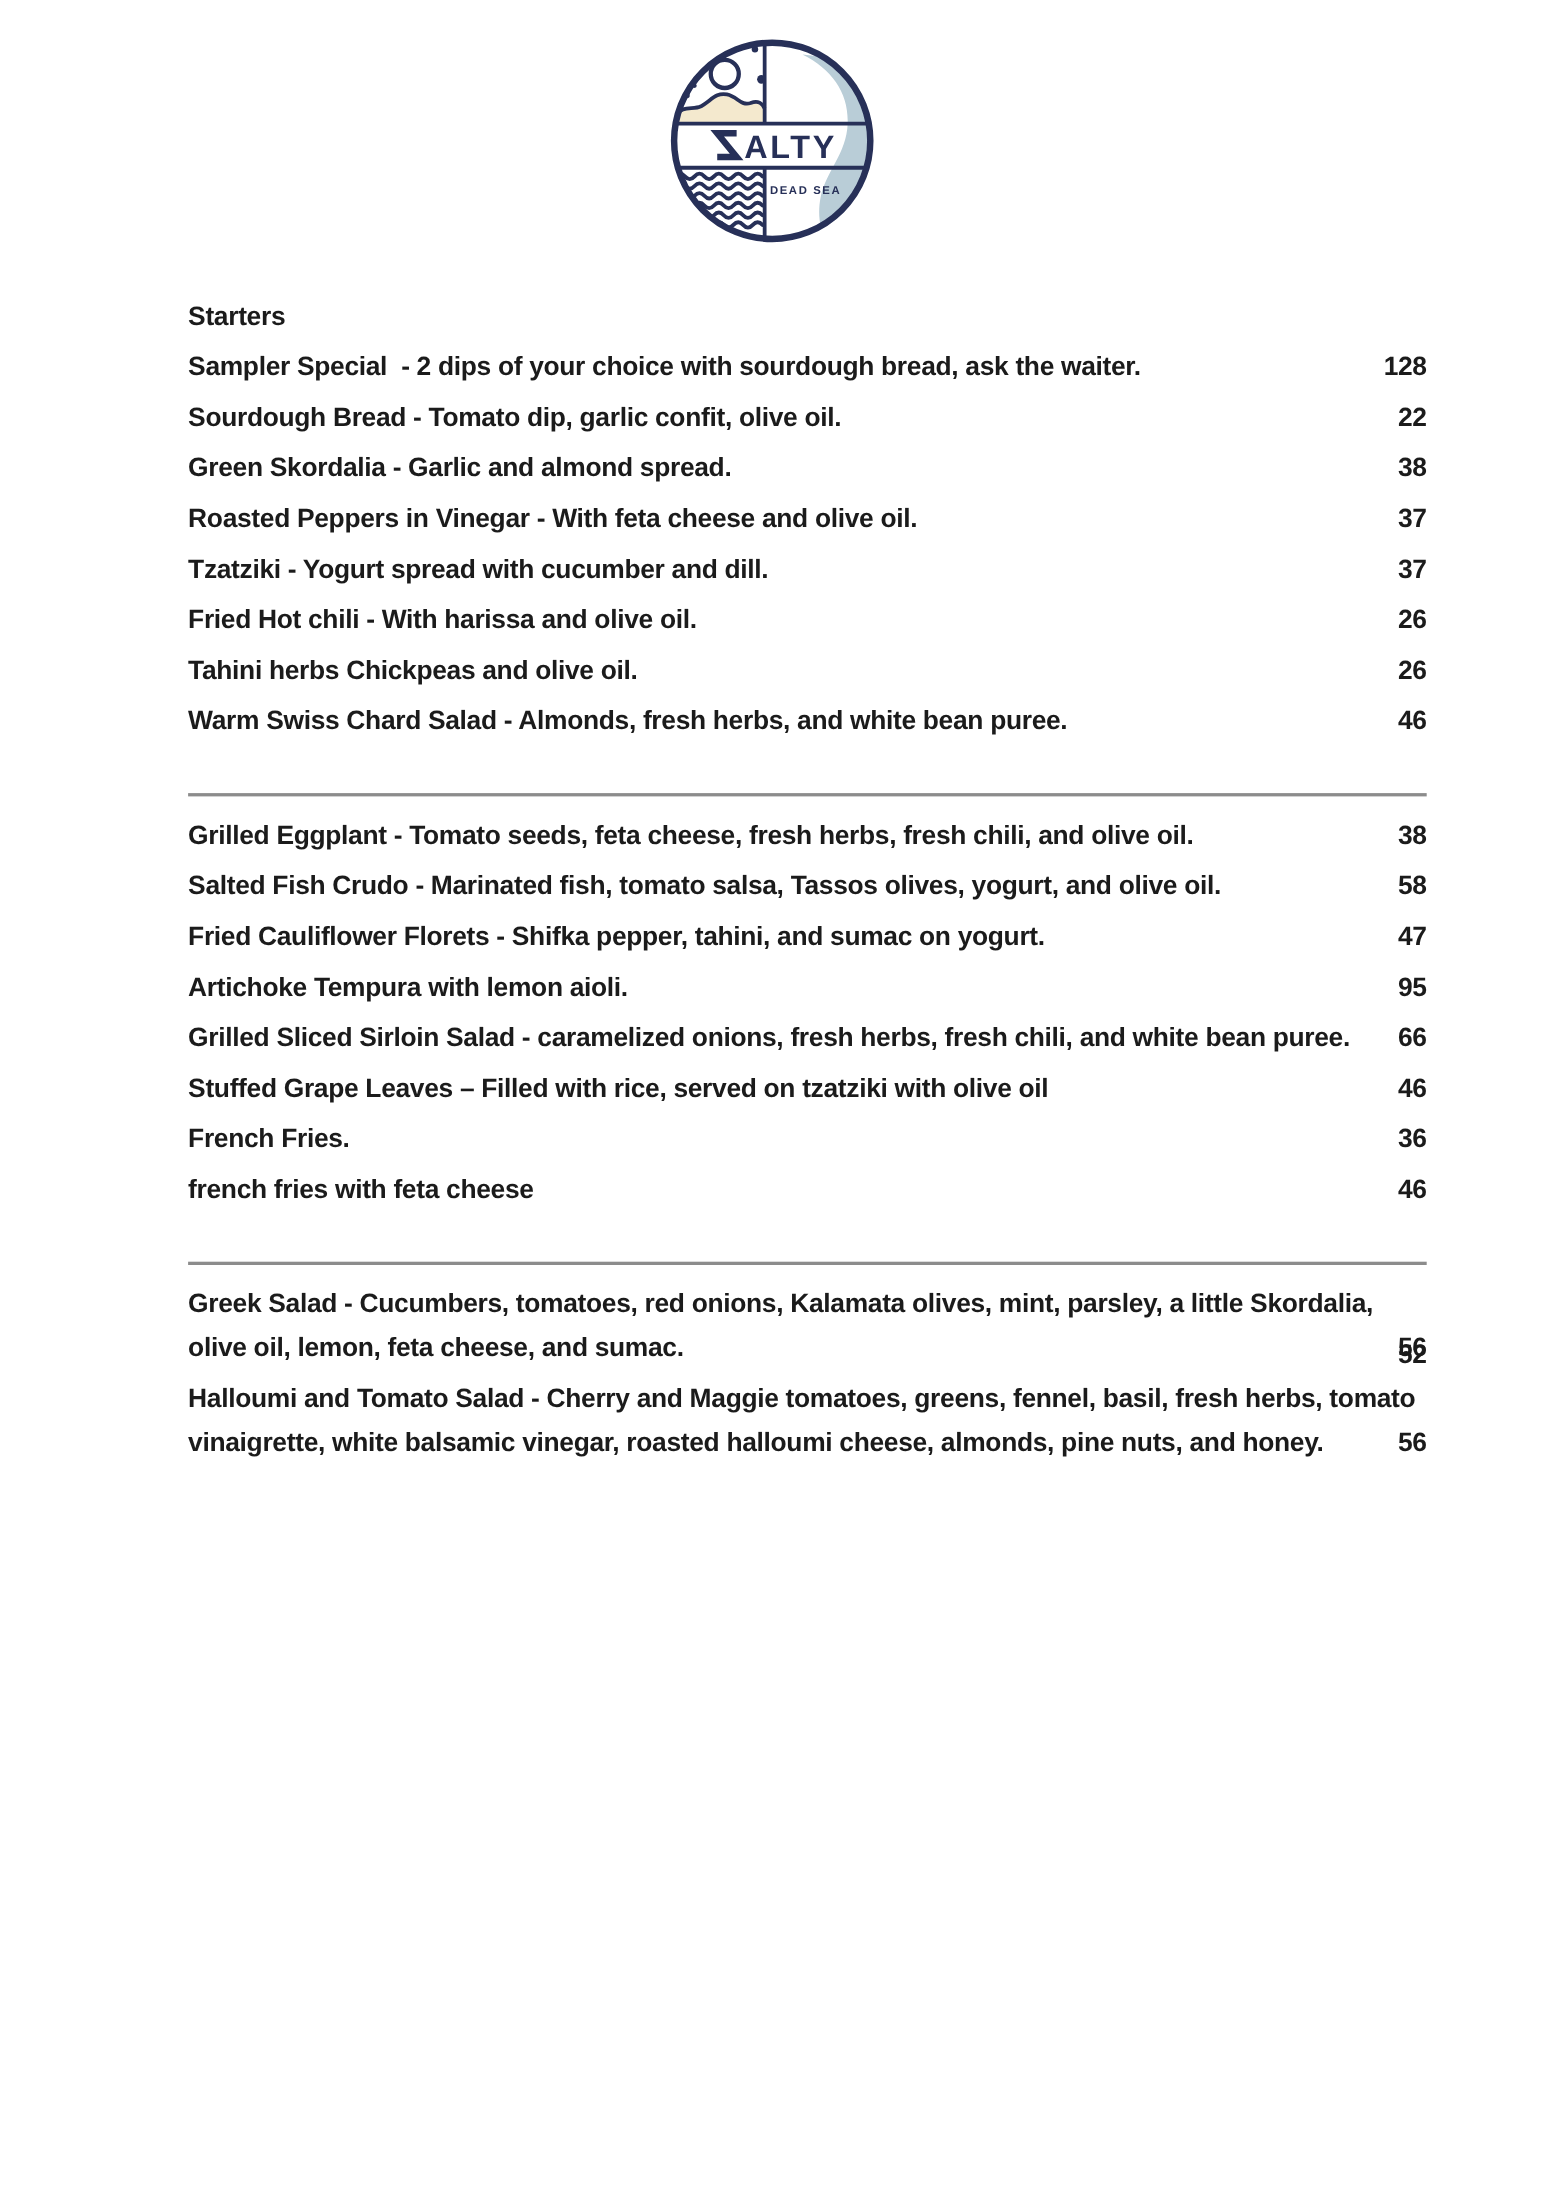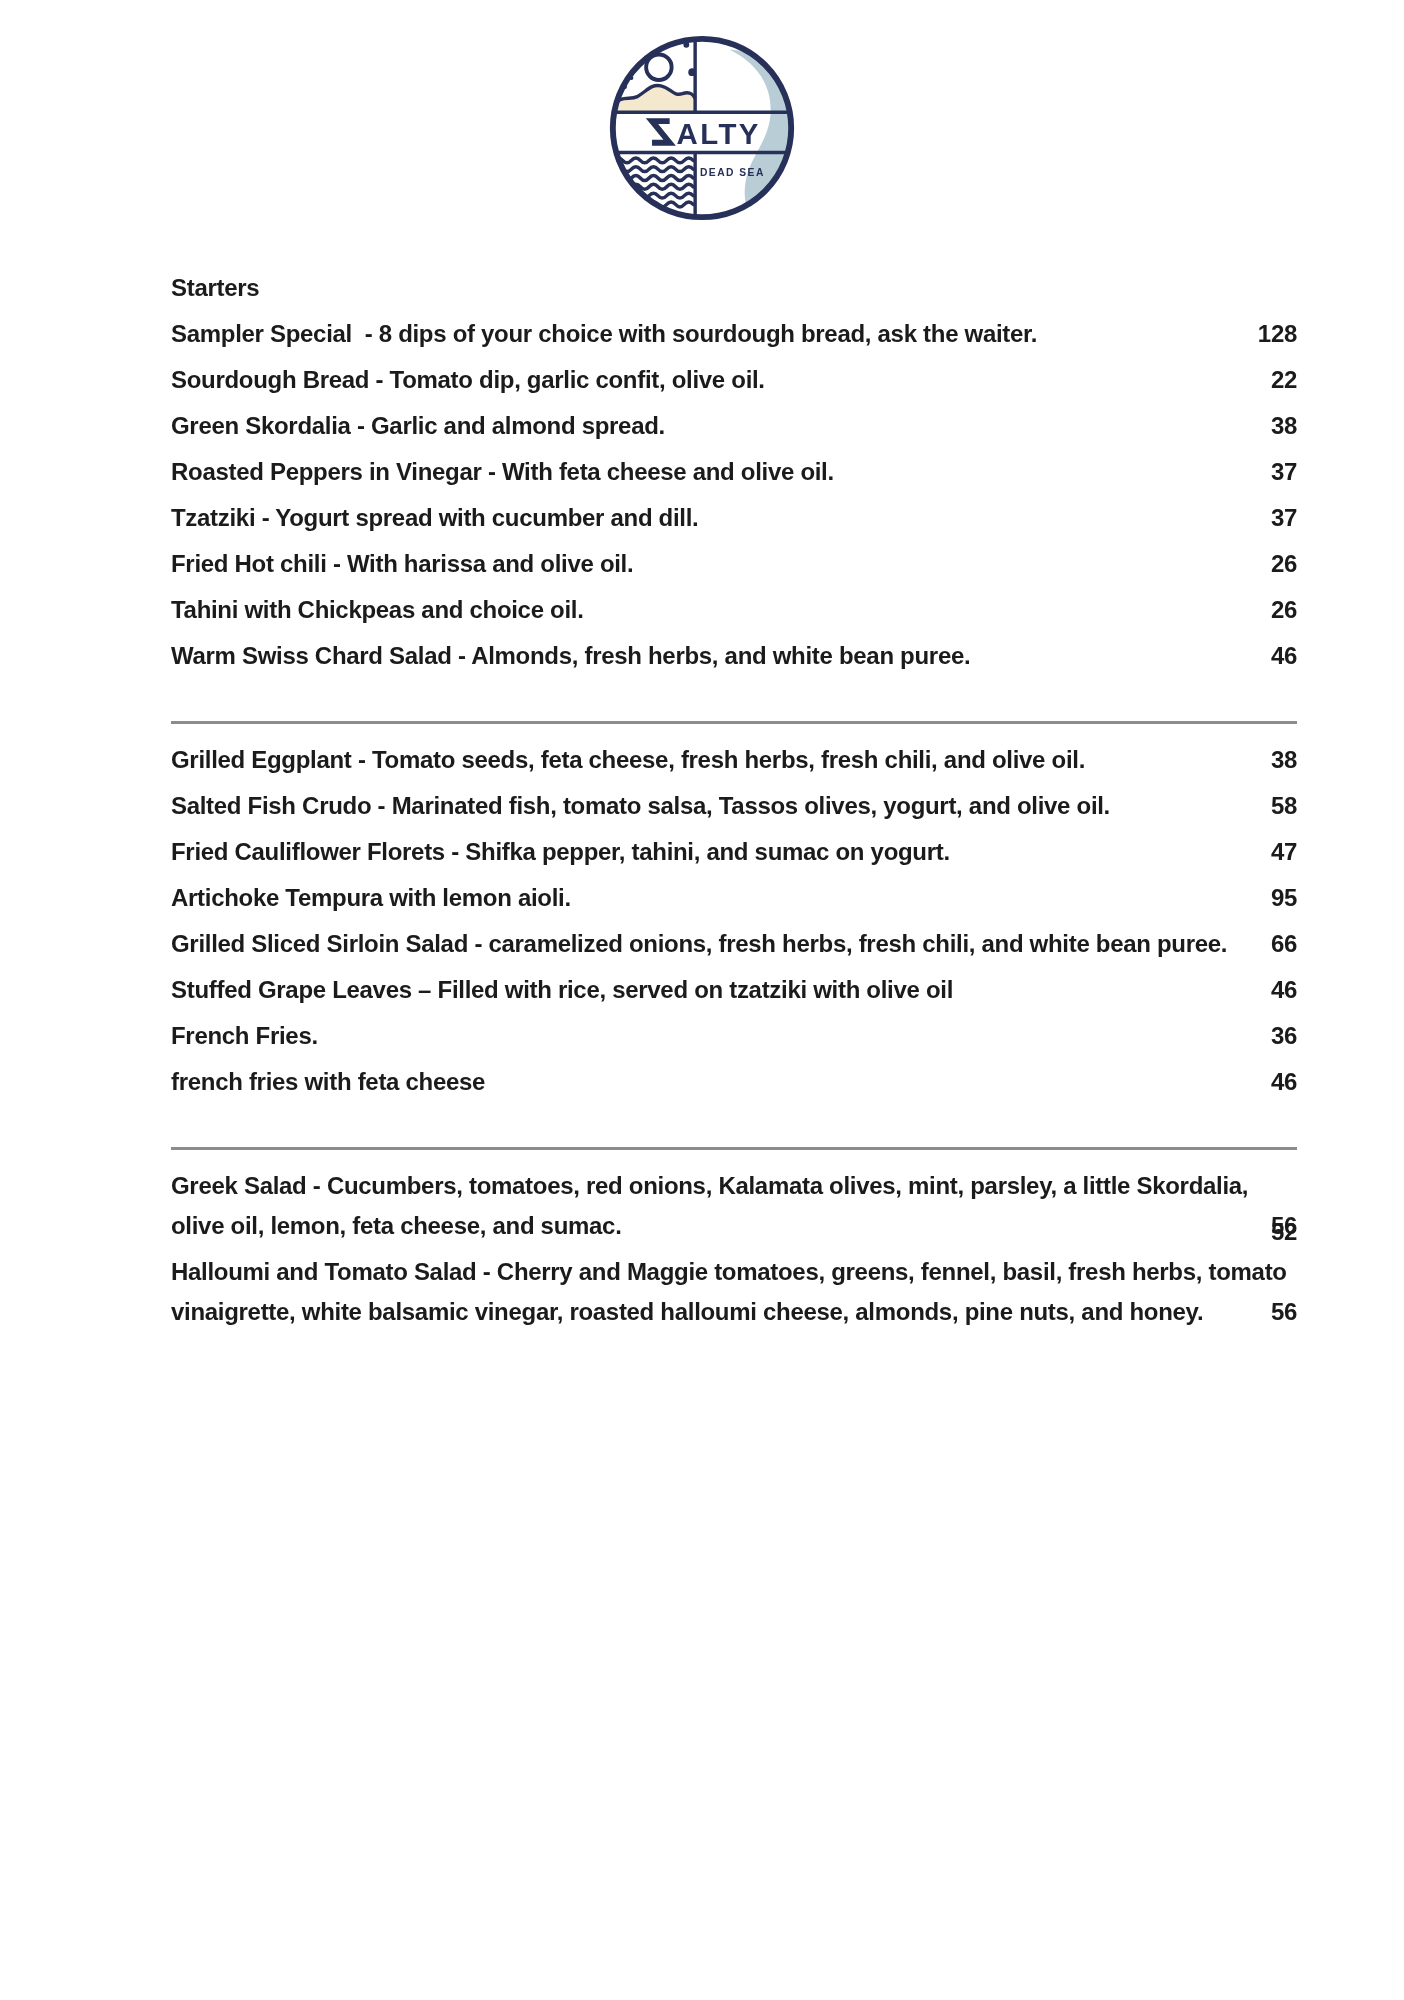--- a/index.html
+++ b/index.html
@@ -81,21 +81,21 @@
 
     <text x="74" y="116" font-size="30" font-weight="bold" letter-spacing="2.5" fill="#273058" font-family="Liberation Sans, DejaVu Sans, sans-serif">ALTY</text>
     <text x="131" y="149" text-anchor="middle" font-size="10.5" font-weight="bold" letter-spacing="1.5" fill="#273058" font-family="Liberation Sans, DejaVu Sans, sans-serif">DEAD SEA</text>
   </svg>
 </div>
 
 <div class="menu" id="menu-root">
   <div class="section-heading">Starters</div>
 
   <div class="menu-item">
-    <span class="desc">Sampler Special  - 8 dips of your choice with sourdough bread, ask the waiter.</span>
+    <span class="desc">Sampler Special  - 2 dips of your choice with sourdough bread, ask the waiter.</span>
     <span class="price">128</span>
   </div>
 
   <div class="menu-item">
     <span class="desc">Sourdough Bread - Tomato dip, garlic confit, olive oil.</span>
     <span class="price">22</span>
   </div>
 
   <div class="menu-item">
     <span class="desc">Green Skordalia - Garlic and almond spread.</span>
@@ -111,21 +111,21 @@
     <span class="desc">Tzatziki - Yogurt spread with cucumber and dill.</span>
     <span class="price">37</span>
   </div>
 
   <div class="menu-item">
     <span class="desc">Fried Hot chili - With harissa and olive oil.</span>
     <span class="price">26</span>
   </div>
 
   <div class="menu-item">
-    <span class="desc">Tahini with Chickpeas and choice oil.</span>
+    <span class="desc">Tahini herbs Chickpeas and olive oil.</span>
     <span class="price">26</span>
   </div>
 
 
   <div class="menu-item">
     <span class="desc">Warm Swiss Chard Salad - Almonds, fresh herbs, and white bean puree.</span>
     <span class="price">46</span>
   </div>
 
   <hr class="section-divider">

